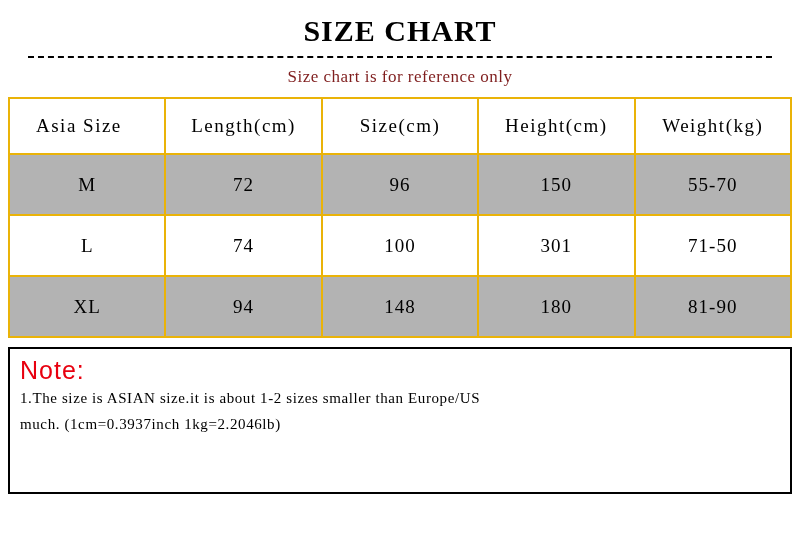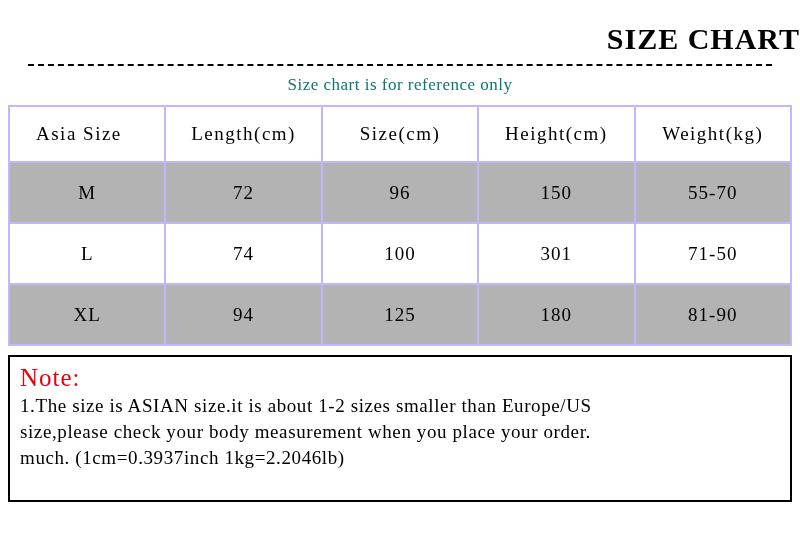--- a/index.html
+++ b/index.html
@@ -13,53 +13,53 @@
     font-family: "Liberation Serif", serif;
     overflow: hidden;
   }
   .page {
     position: relative;
     width: 800px;
     height: 535px;
     box-sizing: border-box;
   }
   .title {
-    text-align: right;
+    text-align: center;
     font-family: "Liberation Serif", serif;
     font-weight: bold;
     font-size: 30px;
     letter-spacing: 1px;
     color: #000;
-    margin: 22px 0 0 0;
+    margin: 14px 0 0 0;
     line-height: 34px;
   }
   .dashrule {
     margin: 8px 28px 0 28px;
     border-top: 2px dashed #000;
     height: 0;
   }
   .subtitle {
     text-align: center;
     font-family: "Liberation Serif", serif;
     font-size: 17px;
-    color: #0f766e;
+    color: #7f1d1d;
     margin-top: 9px;
     letter-spacing: 0.5px;
   }
   .table-wrap {
     margin: 10px 8px 0 8px;
   }
   table.size-chart {
     border-collapse: collapse;
     width: 784px;
     table-layout: fixed;
   }
   table.size-chart th,
   table.size-chart td {
-    border: 2px solid #c4b5fd;
+    border: 2px solid #eab308;
     text-align: center;
     font-family: "Liberation Serif", serif;
     font-size: 19px;
     color: #000;
     height: 57px;
     letter-spacing: 1px;
     font-weight: normal;
   }
   table.size-chart thead th {
     height: 52px;
@@ -76,28 +76,28 @@
   .note-box {
     margin: 9px 8px 0 8px;
     border: 2px solid #000;
     width: 784px;
     box-sizing: border-box;
     padding: 6px 10px 8px 10px;
     height: 147px;
   }
   .note-title {
     color: #e8000f;
-    font-family: Liberation Serif, serif;
+    font-family: Liberation Sans, sans-serif;
     font-size: 25px;
     line-height: 30px;
     letter-spacing: 1px;
   }
   .note-line {
     font-family: "Liberation Serif", serif;
-    font-size: 19px;
+    font-size: 15px;
     line-height: 26px;
     color: #000;
     letter-spacing: 0.6px;
   }
 </style>
 </head>
 <body>
 
 <div class="page">
 
@@ -129,28 +129,27 @@
         <tr>
           <td>L</td>
           <td>74</td>
           <td>100</td>
           <td>301</td>
           <td>71-50</td>
         </tr>
         <tr class="shaded">
           <td>XL</td>
           <td>94</td>
-          <td>125</td>
+          <td>148</td>
           <td>180</td>
           <td>81-90</td>
         </tr>
       </tbody>
     </table>
   </div>
 
   <div class="note-box">
     <div class="note-title">Note:</div>
     <div class="note-line">1.The size is ASIAN size.it is about 1-2 sizes smaller than Europe/US</div>
-    <div class="note-line">size,please check your body measurement when you place your order.</div>
     <div class="note-line">much. (1cm=0.3937inch 1kg=2.2046lb)</div>
   </div>
 
 </div>
 
 </body></html>

